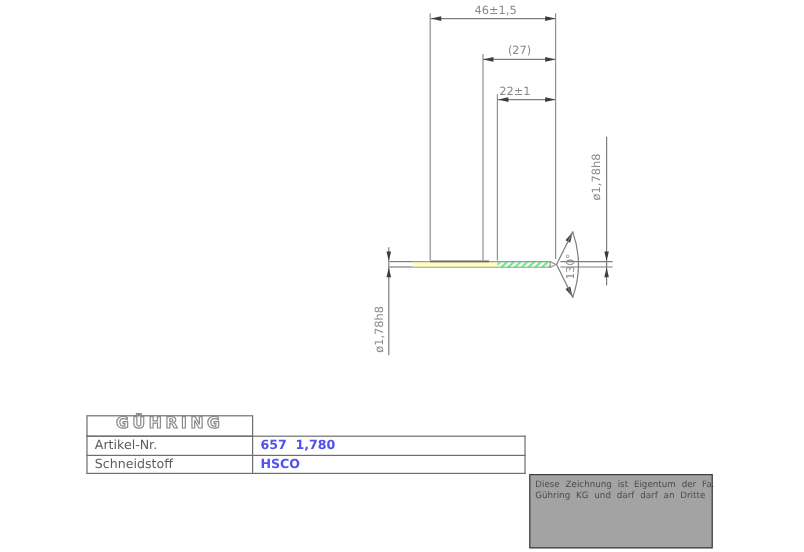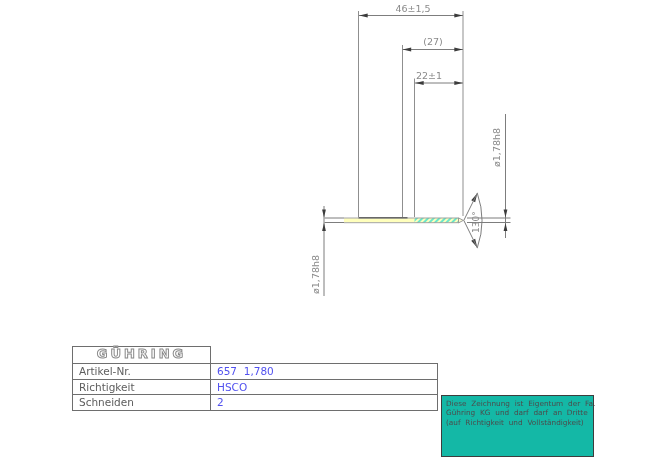--- a/index.html
+++ b/index.html
@@ -11,25 +11,25 @@
   
   .titleblock{position:absolute;left:72px;top:346px;width:366px;}
   .logo-cell{box-sizing:border-box;width:139px;height:18px;border:1px solid #6e6e6e;
              display:flex;justify-content:center;background:#fff;}
   .logo-text{font-size:13px;font-weight:bold;letter-spacing:3px;color:#ffffff;
              -webkit-text-stroke:1px #8a8a8a;line-height:1;}
   table.tb{border-collapse:collapse;width:366px;table-layout:fixed;margin-top:-1px;}
   table.tb td{box-sizing:border-box;border:1px solid #6e6e6e;height:15.7px;
               font-size:10.5px;padding:0 0 0 6px;vertical-align:middle;line-height:1;margin-left:45px;}
   td.lbl{width:138px;color:#5d5d5d;}
-  td.val{color:#5151ef;white-space:pre;}
+  td.val{color:#5151ef;white-space:pre;font-weight:bold;}
 
   
   .notice{position:absolute;left:441px;top:395px;width:153px;height:62px;
-          box-sizing:border-box;border:1px solid #3d3d3d;background:#14b8a6;
+          box-sizing:border-box;border:1px solid #3d3d3d;background:#a3a3a3;
           padding:3px 9px 2px 4px;}
   .notice div{font-size:7.3px;line-height:9.3px;color:#4c4c4c;word-spacing:2.5px;
               white-space:nowrap;}
 </style>
 </head>
 <body>
 
 <div id="page">
 
   <svg width="670" height="460" viewBox="0 0 670 460">
@@ -103,30 +103,25 @@
     <div class="logo-cell">
       <span class="logo-text">GÜHRING</span>
     </div>
     <table class="tb">
       <tbody>
         <tr>
           <td class="lbl">Artikel-Nr.</td>
           <td class="val">657  1,780</td>
         </tr>
         <tr>
-          <td class="lbl">Richtigkeit</td>
+          <td class="lbl">Schneidstoff</td>
           <td class="val">HSCO</td>
-        </tr>
-        <tr>
-          <td class="lbl">Schneiden</td>
-          <td class="val">2</td>
         </tr>
       </tbody>
     </table>
   </div>
 
   <div class="notice">
     <div>Diese Zeichnung ist Eigentum der Fa.</div>
     <div>Gühring KG und darf darf an Dritte</div>
-    <div>(auf Richtigkeit und Vollständigkeit)</div>
   </div>
 
 </div>
 
 </body></html>

